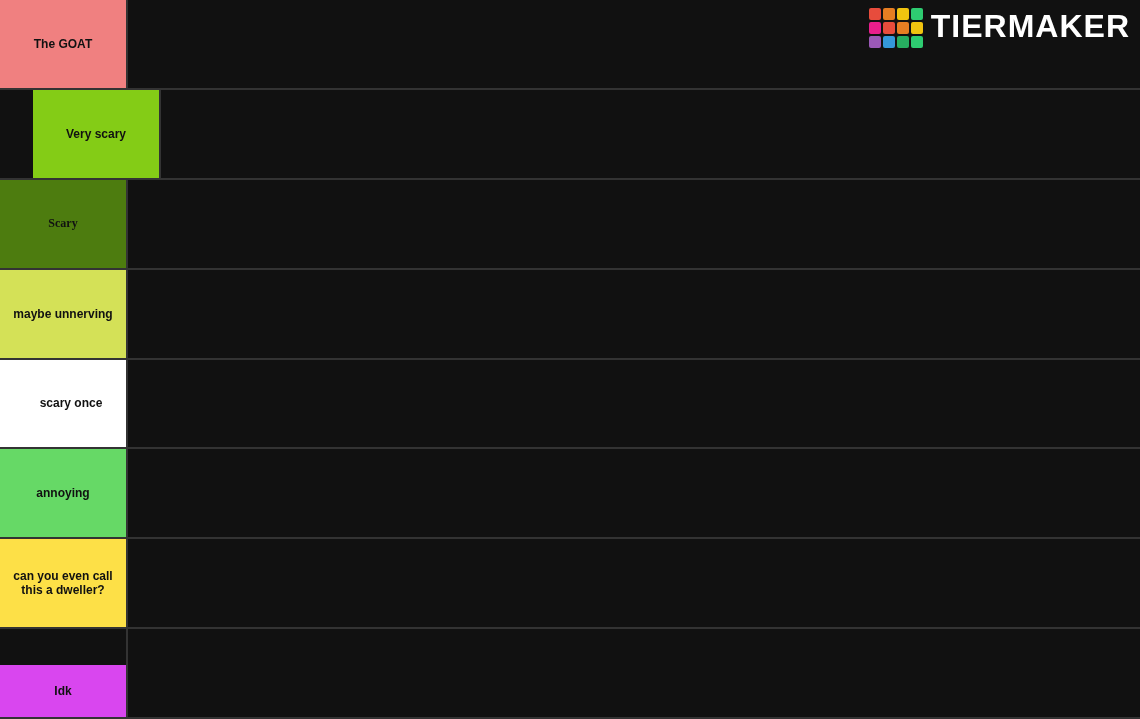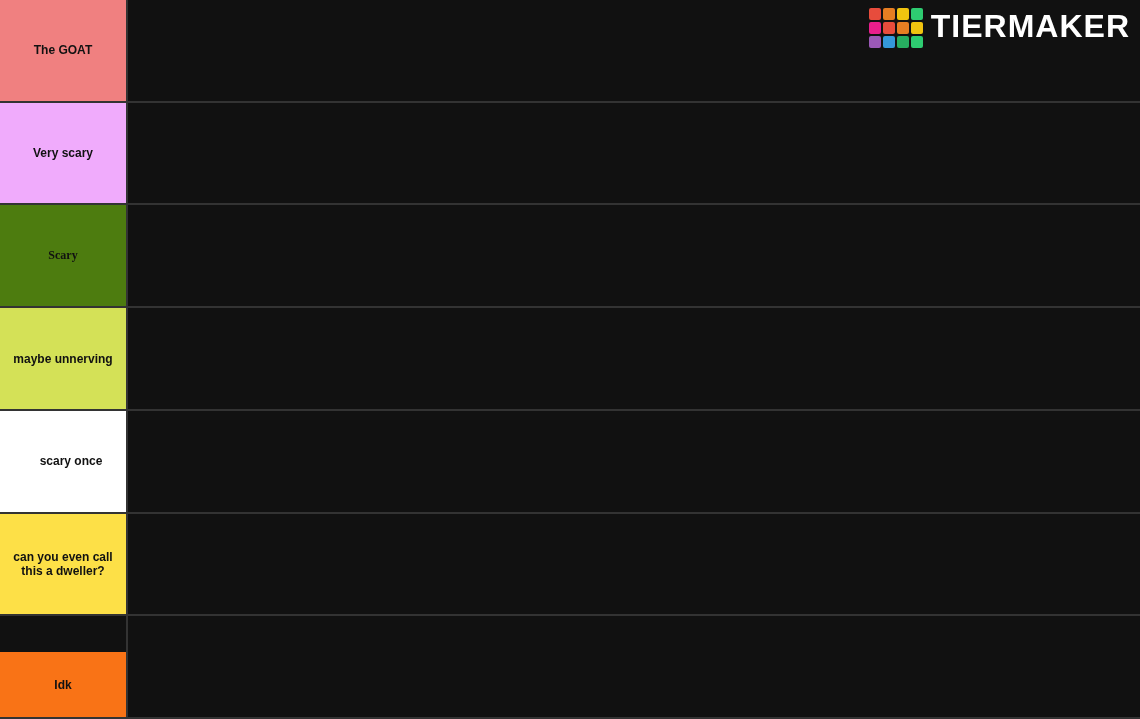--- a/index.html
+++ b/index.html
@@ -112,36 +112,40 @@
       </div>
       <span class="logo-text">TiERMAKER</span>
     </div>
   </div>
 
 <div class="tier-row">
       <div class="tier-label" style="background-color: rgb(240, 128, 128);">The GOAT</div>
       <div class="tier-content"></div>
     </div>
     <div class="tier-row">
-      <div class="tier-label" style="background-color: #f0abfc;">Very scary</div>
+      <div class="tier-label" style="background-color: #84cc16; margin-left: 33px;">Very scary</div>
       <div class="tier-content"></div>
     </div>
     <div class="tier-row">
       <div class="tier-label" style="background-color: #4d7c0f; font-family: Liberation Serif, serif;">Scary</div>
       <div class="tier-content"></div>
     </div>
     <div class="tier-row">
       <div class="tier-label" style="background-color: rgb(212, 225, 87);">maybe unnerving</div>
       <div class="tier-content"></div>
     </div>
     <div class="tier-row">
       <div class="tier-label" style="background-color: #ffffff; padding-left: 24px;">scary once</div>
       <div class="tier-content"></div>
     </div>
     <div class="tier-row">
+      <div class="tier-label" style="background-color: rgb(102, 217, 102);">annoying</div>
+      <div class="tier-content"></div>
+    </div>
+    <div class="tier-row">
       <div class="tier-label" style="background-color: #fde047;">can you even call this a dweller?</div>
       <div class="tier-content"></div>
     </div>
     <div class="tier-row">
-      <div class="tier-label" style="background-color: #f97316; margin-top: 36px;">Idk</div>
+      <div class="tier-label" style="background-color: #d946ef; margin-top: 36px;">Idk</div>
       <div class="tier-content"></div>
     </div>
   </div>
 
 </body></html>

